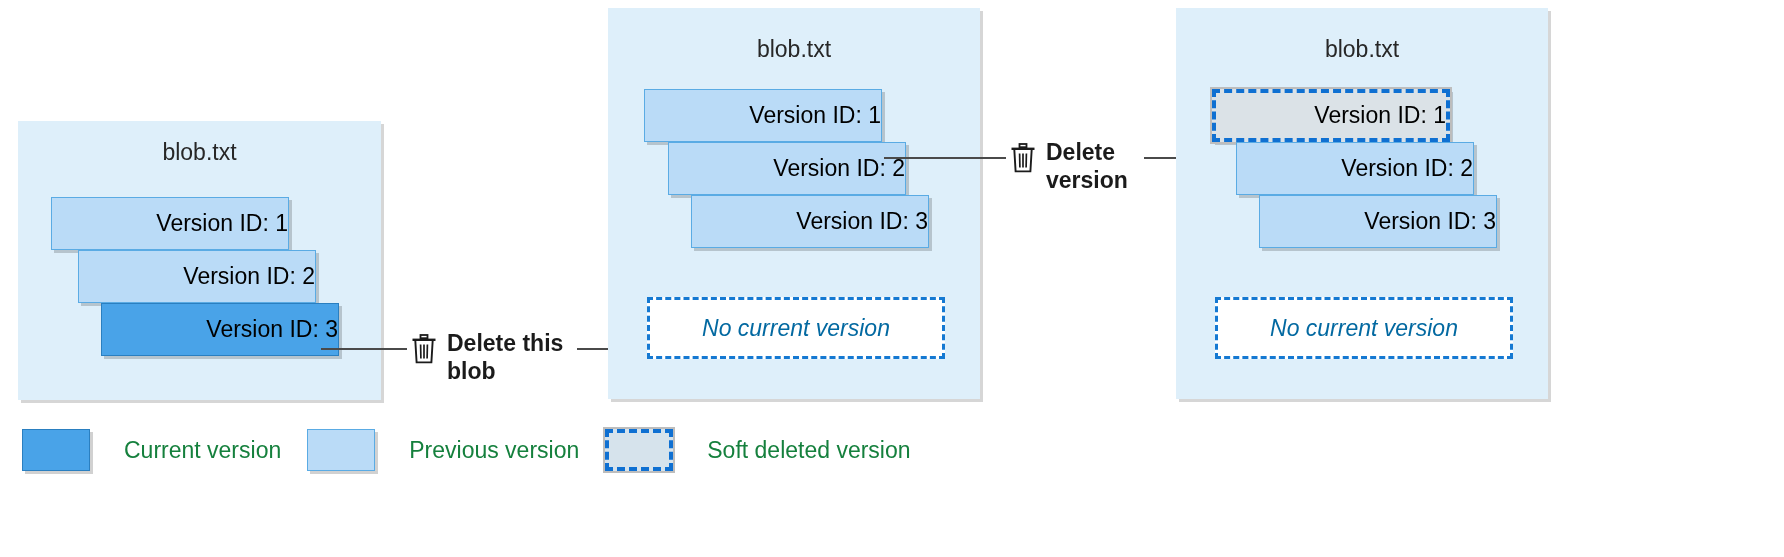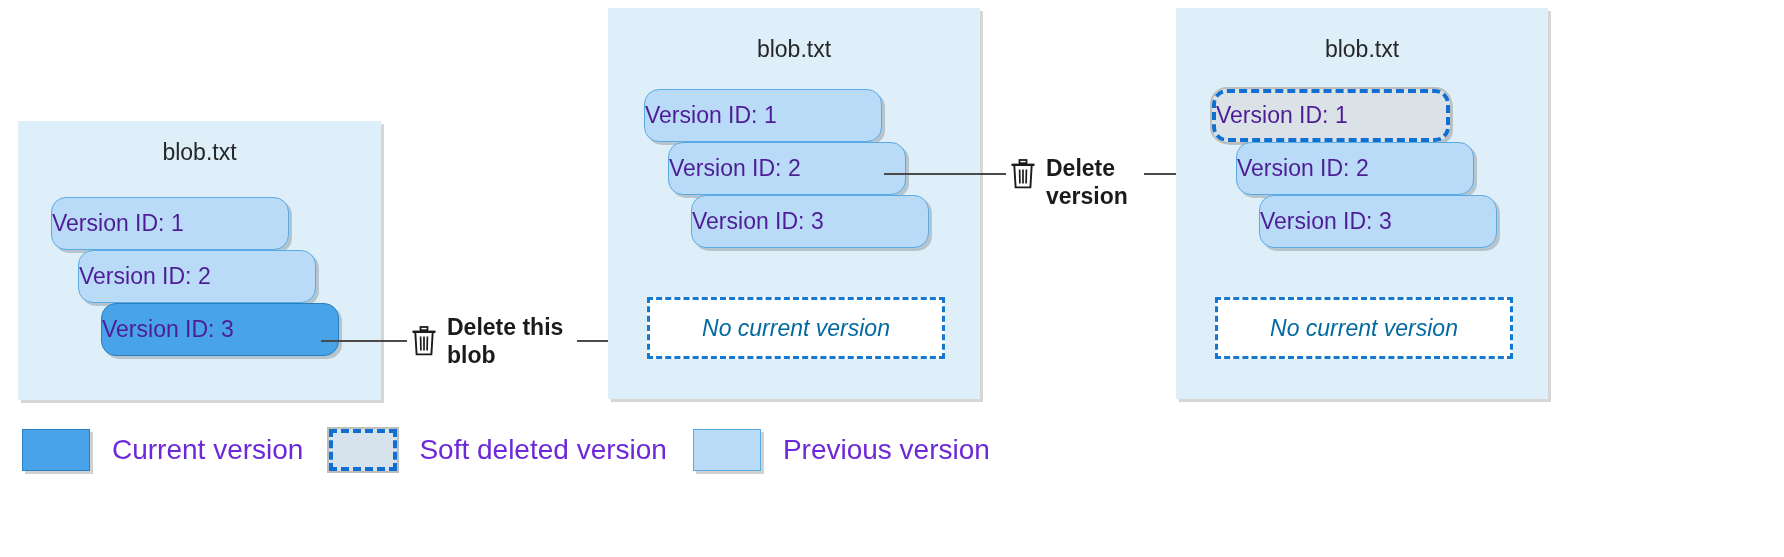--- a/index.html
+++ b/index.html
@@ -35,25 +35,24 @@
     color: #272727;
     white-space: nowrap;
   }
 
   
   .vcard {
     position: absolute;
     box-sizing: border-box;
     display: flex;
     align-items: center;
-    justify-content: flex-start;
-    font-size: 23px;
-    color: #4c1d95;
+    justify-content: flex-end;
+    font-size: 23px;
+    color: #000000;
     box-shadow: 3px 3px 0 0 rgba(0,0,0,0.18);
-    border-radius: 15px;
   }
   .vcard.previous {
     background: #badbf7;
     border: 1px solid #5aabe4;
   }
   .vcard.current {
     background: #49a3e8;
     border: 1px solid #2a7fc0;
   }
   .vcard.softdeleted {
@@ -141,23 +140,23 @@
     background: #badbf7;
     border: 1px solid #5aabe4;
   }
   .swatch.softdeleted {
     background: #d6e3ec;
     border: 4px dashed #0f70d2;
     outline: 2px solid #bdbdbd;
     box-shadow: none;
   }
   .legend-label {
-    font-size: 28px;
-    color: #6d28d9;
-    margin-left: 22px;
+    font-size: 23px;
+    color: #15803d;
+    margin-left: 34px;
     white-space: nowrap;
   }
 </style>
 </head>
 <body>
 
 <div id="canvas">
 
   <div class="panel" style="left:18px; top:121px; width:363px; height:279px;">
     <div class="panel-title" style="top:18px;">blob.txt</div>
@@ -178,21 +177,21 @@
     <span class="trash-icon" style="margin:0 10px 0 4px;">
       <svg viewBox="0 0 26 30" width="26" height="30" aria-hidden="true">
         <rect x="9.5" y="1" width="7" height="3.2" fill="none" stroke="#1b1b1b" stroke-width="1.8"></rect>
         <line x1="1.5" y1="5.8" x2="24.5" y2="5.8" stroke="#1b1b1b" stroke-width="2.4"></line>
         <path d="M4.3 6.4 L5.6 28.4 L20.4 28.4 L21.7 6.4" fill="none" stroke="#1b1b1b" stroke-width="1.9"></path>
         <line x1="9.6" y1="10.5" x2="9.9" y2="24.4" stroke="#1b1b1b" stroke-width="1.7"></line>
         <line x1="13" y1="10.5" x2="13" y2="24.4" stroke="#1b1b1b" stroke-width="1.7"></line>
         <line x1="16.4" y1="10.5" x2="16.1" y2="24.4" stroke="#1b1b1b" stroke-width="1.7"></line>
       </svg>
     </span>
-    <span class="action-label" style="margin-top:0;">Delete this
+    <span class="action-label" style="margin-top:16px;">Delete this
 blob</span>
     <div class="arrowline" style="width:64px; margin-left:14px;"></div>
   </div>
 
   <div class="panel" style="left:608px; top:8px; width:372px; height:391px;">
     <div class="panel-title" style="top:28px;">blob.txt</div>
 
     <div class="vcard previous" style="left:36px; top:81px; width:238px; height:53px;">
       <span>Version ID: 1</span>
     </div>
@@ -201,21 +200,21 @@
     </div>
     <div class="vcard previous" style="left:83px; top:187px; width:238px; height:53px;">
       <span>Version ID: 3</span>
     </div>
 
     <div class="nocurrent" style="left:39px; top:289px; width:298px; height:62px;">
       <span>No current version</span>
     </div>
   </div>
 
-  <div class="action" style="left:884px; top:138px;">
+  <div class="action" style="left:884px; top:122px;">
     <div class="leadline" style="width:122px;"></div>
     <span class="trash-icon" style="margin:0 10px 0 4px;">
       <svg viewBox="0 0 26 30" width="26" height="30" aria-hidden="true">
         <rect x="9.5" y="1" width="7" height="3.2" fill="none" stroke="#1b1b1b" stroke-width="1.8"></rect>
         <line x1="1.5" y1="5.8" x2="24.5" y2="5.8" stroke="#1b1b1b" stroke-width="2.4"></line>
         <path d="M4.3 6.4 L5.6 28.4 L20.4 28.4 L21.7 6.4" fill="none" stroke="#1b1b1b" stroke-width="1.9"></path>
         <line x1="9.6" y1="10.5" x2="9.9" y2="24.4" stroke="#1b1b1b" stroke-width="1.7"></line>
         <line x1="13" y1="10.5" x2="13" y2="24.4" stroke="#1b1b1b" stroke-width="1.7"></line>
         <line x1="16.4" y1="10.5" x2="16.1" y2="24.4" stroke="#1b1b1b" stroke-width="1.7"></line>
       </svg>
@@ -242,22 +241,22 @@
       <span>No current version</span>
     </div>
   </div>
 
   <div class="legend" style="left:22px; top:429px;">
     <div class="legend-item">
       <span class="swatch current"></span>
       <span class="legend-label">Current version</span>
     </div>
     <div class="legend-item" style="margin-left:26px;">
+      <span class="swatch previous"></span>
+      <span class="legend-label">Previous version</span>
+    </div>
+    <div class="legend-item" style="margin-left:26px;">
       <span class="swatch softdeleted"></span>
       <span class="legend-label">Soft deleted version</span>
     </div>
-    <div class="legend-item" style="margin-left:26px;">
-      <span class="swatch previous"></span>
-      <span class="legend-label">Previous version</span>
-    </div>
   </div>
 
 </div>
 
 </body></html>

